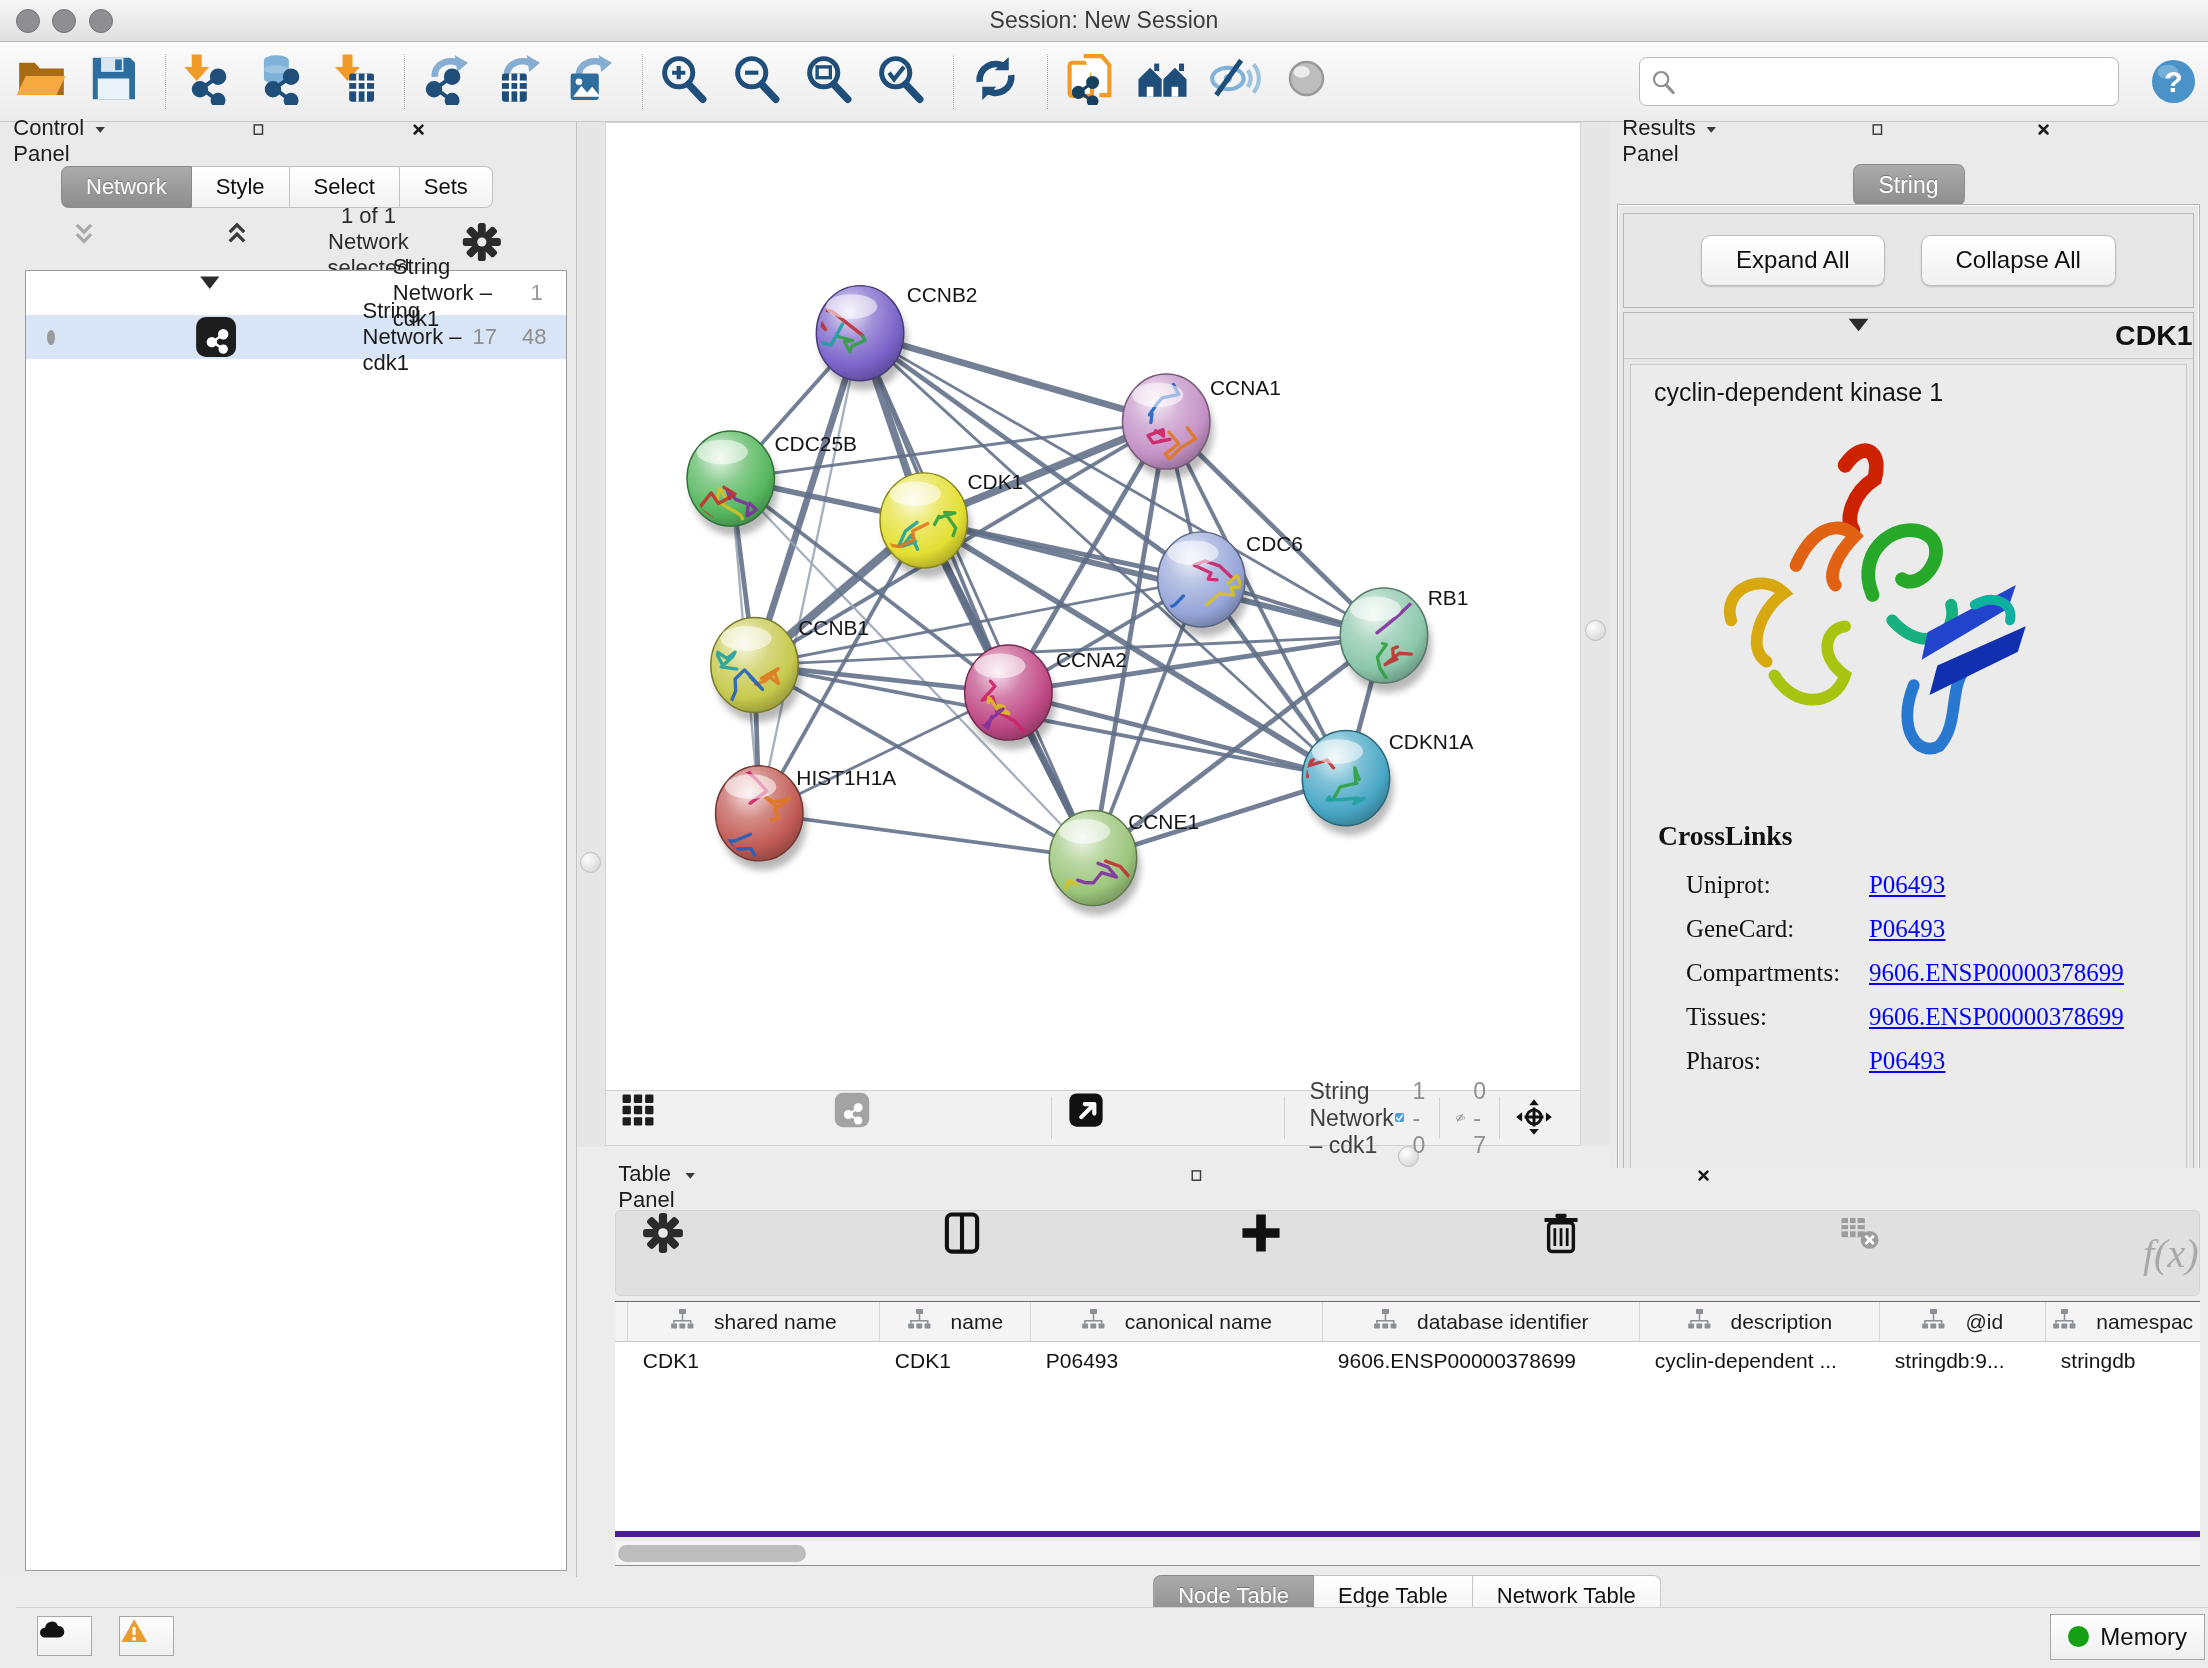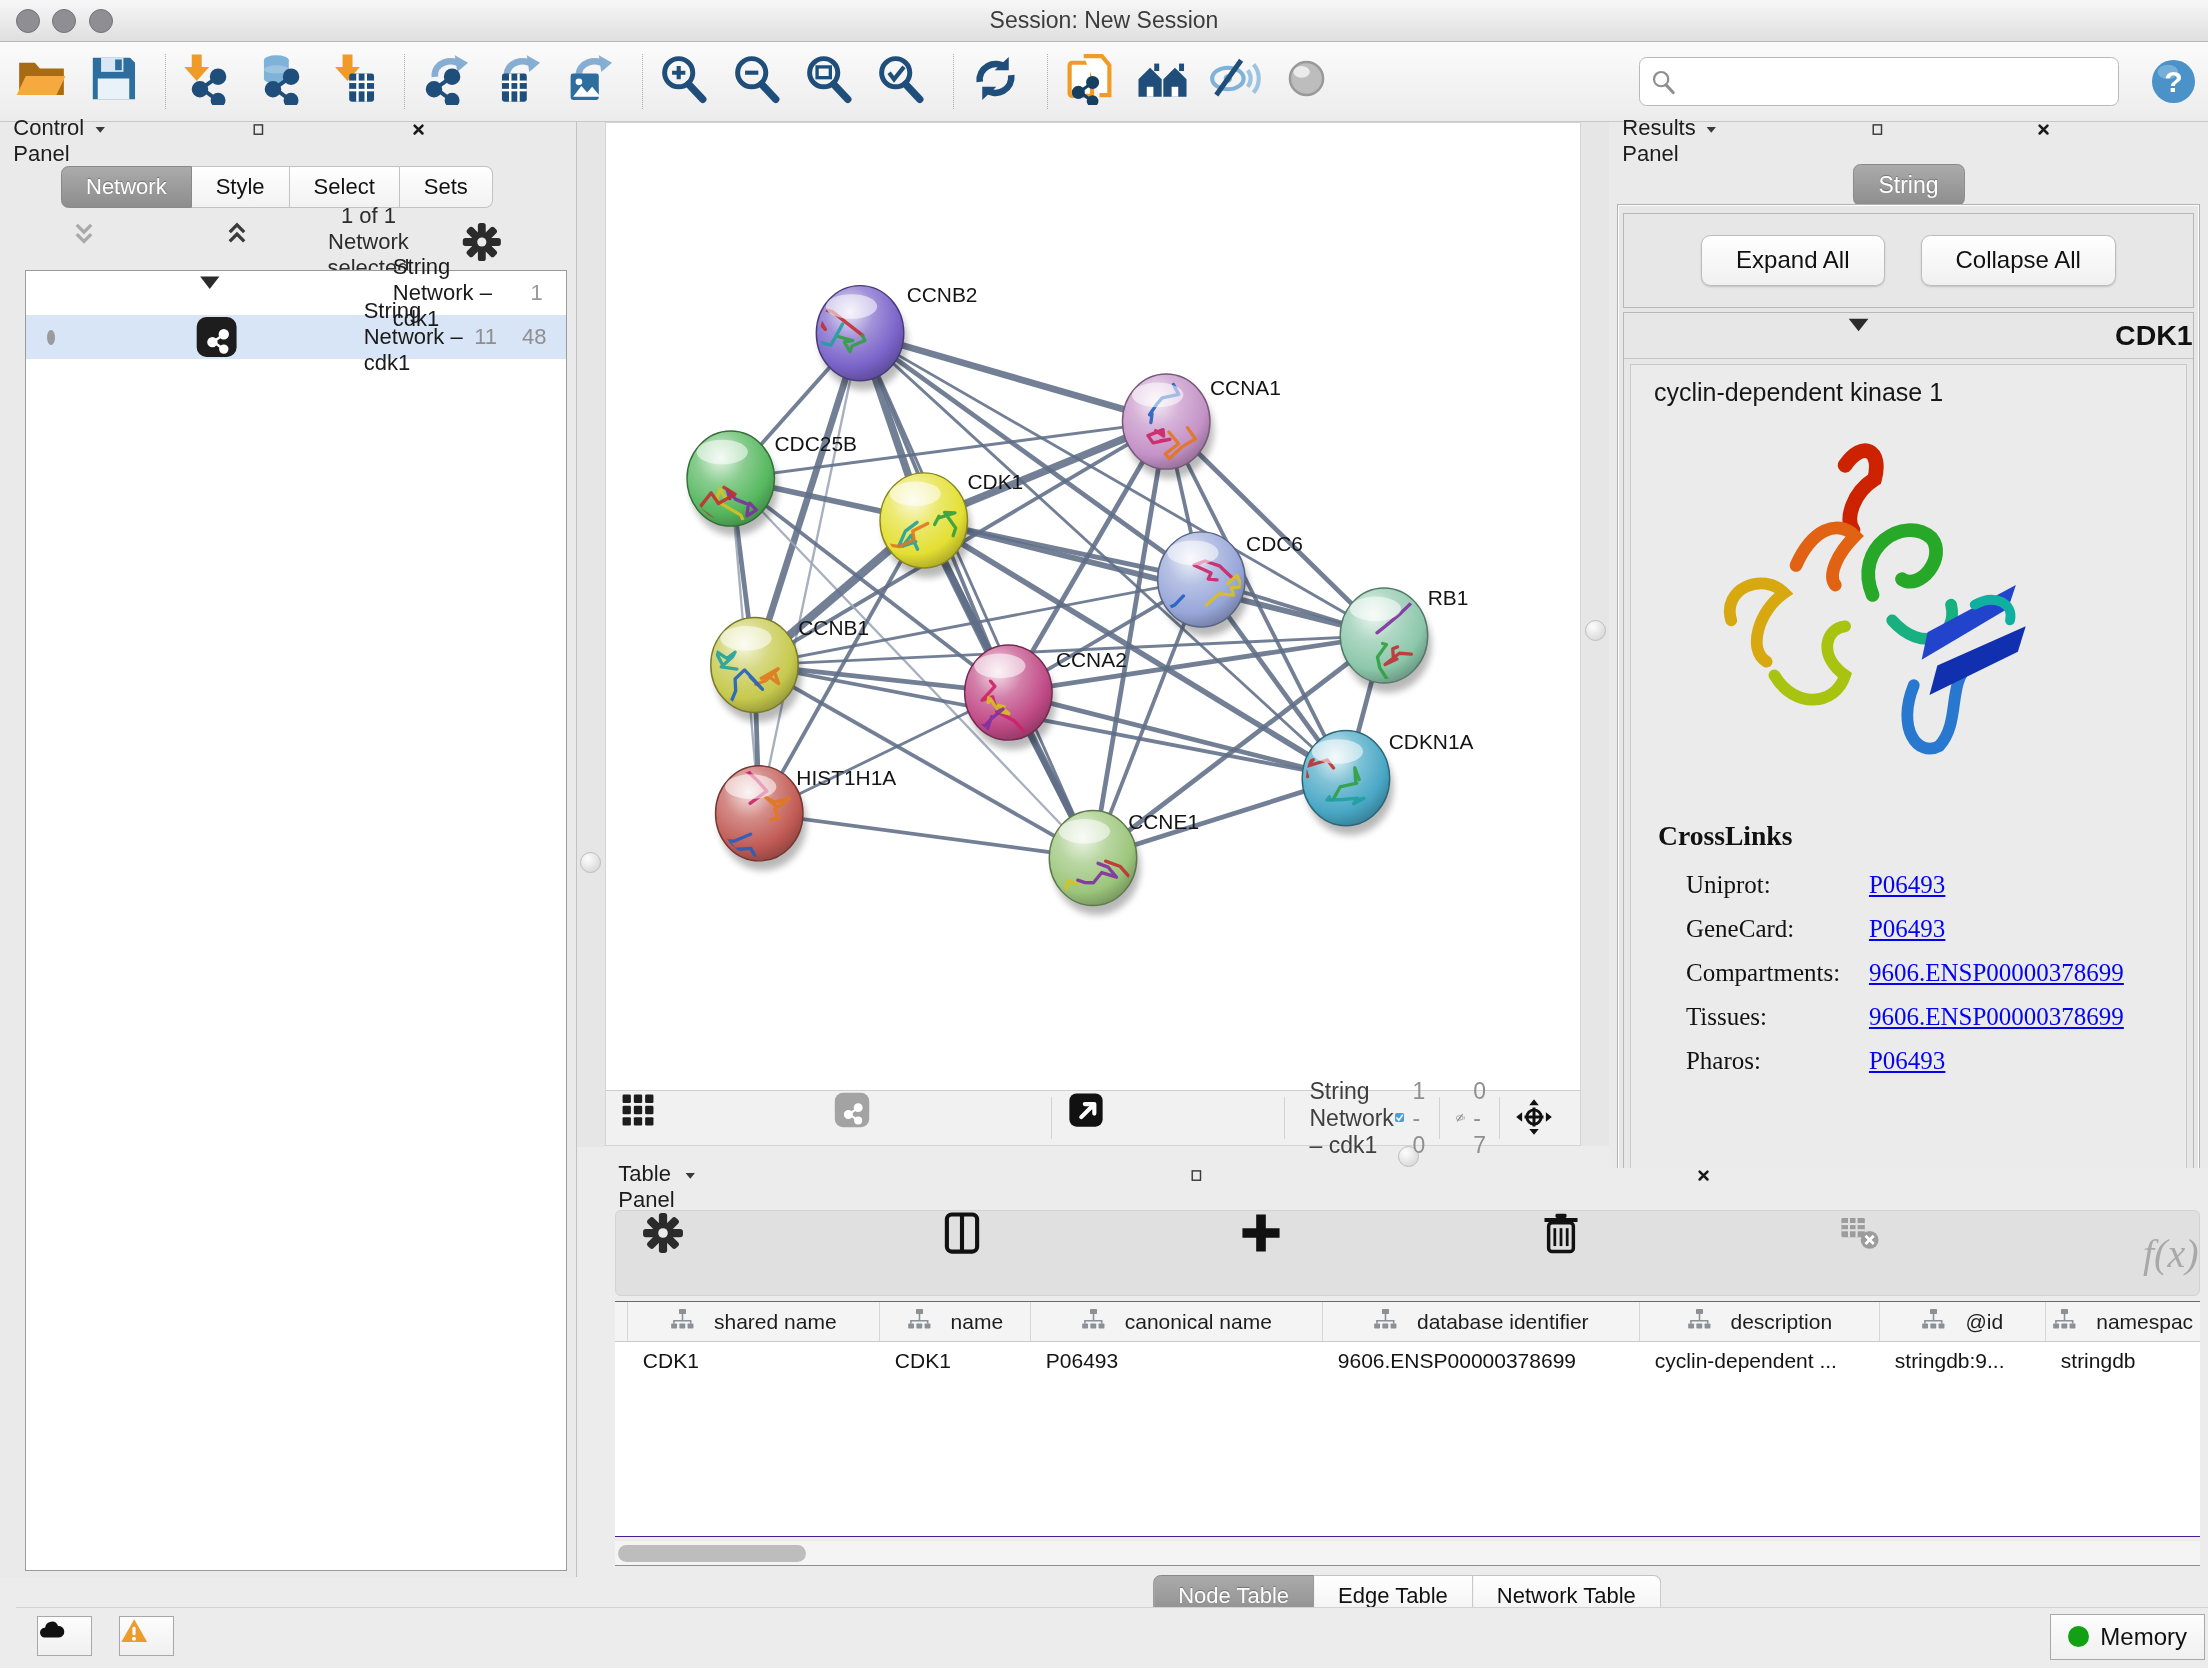--- a/index.html
+++ b/index.html
@@ -106,21 +106,21 @@
   .rp-scroll{position:absolute;left:7.6px;bottom:7.6px;width:42px;height:9.5px;border-radius:4.8px;background:#c6c6c6}
 
   
   .table-panel{position:absolute;left:605px;top:1168px;width:1604px;height:439px;background:#ececec}
   .tp-toolbar{position:absolute;left:9.5px;right:9.5px;top:42px;height:86px;background:#e0e0e0;
     border:1px solid #d2d2d2;border-radius:5.7px;display:flex;align-items:center;padding-left:25px}
   .tp-ic{width:49px;height:49px;margin-right:23px;display:flex;align-items:center;justify-content:center}
   .tp-ic svg{width:44px;height:44px}
   .fx{font-family:"Liberation Serif",serif;font-style:italic;font-size:40px;color:#a9a9a9;margin-left:5.7px}
   .tp-table{position:absolute;left:9.5px;right:9.5px;top:133px;height:236px;background:#fff;
-    border-top:1.9px solid #6b6b6b;border-bottom:1px solid #4c1d95}
+    border-top:1.9px solid #6b6b6b;border-bottom:6px solid #4c1d95}
   .tp-hrow{display:flex;height:40px;background:#f4f4f4;border-bottom:1px solid #c9c9c9}
   .tp-hcell{display:flex;align-items:center;justify-content:center;font-size:21px;color:#1d1d1d;
     border-right:1px solid #d6d6d6;overflow:hidden;white-space:nowrap}
   .tp-hcell svg{width:25px;height:25px;margin-right:9.5px;flex:0 0 auto}
   .tp-drow{display:flex;height:40px;background:#fff}
   .tp-dcell{font-size:21px;color:#141414;padding:6.7px 0 0 15px;overflow:hidden;white-space:nowrap}
   .tp-scrolltrack{position:absolute;left:9.5px;right:9.5px;top:373px;height:25px;background:#f4f4f4;
     border-bottom:1.9px solid #8f8f8f}
   .tp-thumb{position:absolute;left:3.8px;top:3.8px;width:188px;height:17px;border-radius:8.6px;background:#bdbdbd}
   .tp-tabs{position:absolute;left:50%;transform:translateX(-50%);top:407px}
@@ -385,21 +385,21 @@
               <rect x="3" y="3" width="58" height="58" rx="14" fill="#1d1d1d"></rect>
               <g transform="translate(10,10) scale(0.72)" stroke="#fff" stroke-width="5" fill="#fff">
   <line x1="44" y1="26" x2="24" y2="40"></line>
                 <line x1="24" y1="40" x2="44" y2="55"></line>
   <circle cx="45" cy="25" r="8"></circle>
                 <circle cx="22" cy="41" r="8"></circle>
                 <circle cx="45" cy="55" r="7"></circle>
               </g>
             </svg></span>
         <span>String Network – cdk1</span>
-        <span class="n1">11</span>
+        <span class="n1">17</span>
         <span class="n2">48</span>
       </div>
     </div>
   </div>
 
   <div class="vsplit" style="left:577px">
     <div class="knob" style="left:2.9px;top:730px"></div>
   </div>
   <div class="vsplit" style="left:1581px">
     <div class="knob" style="left:3.8px;top:498px"></div>

